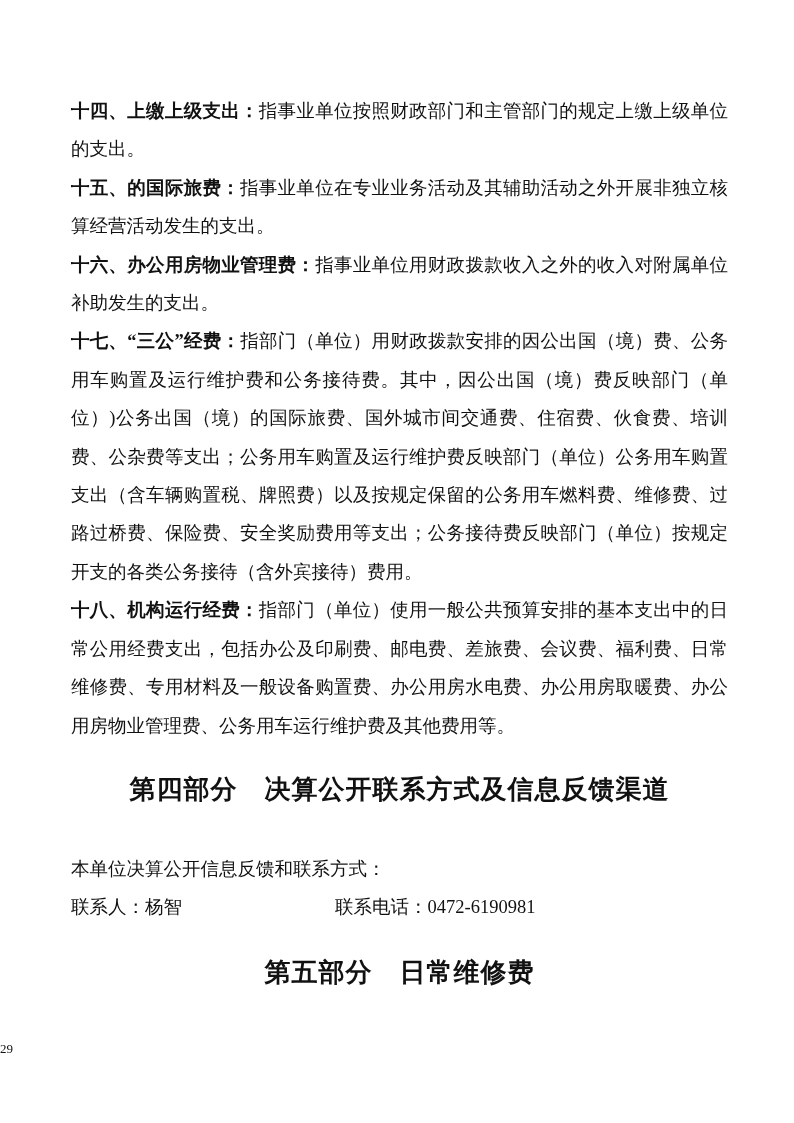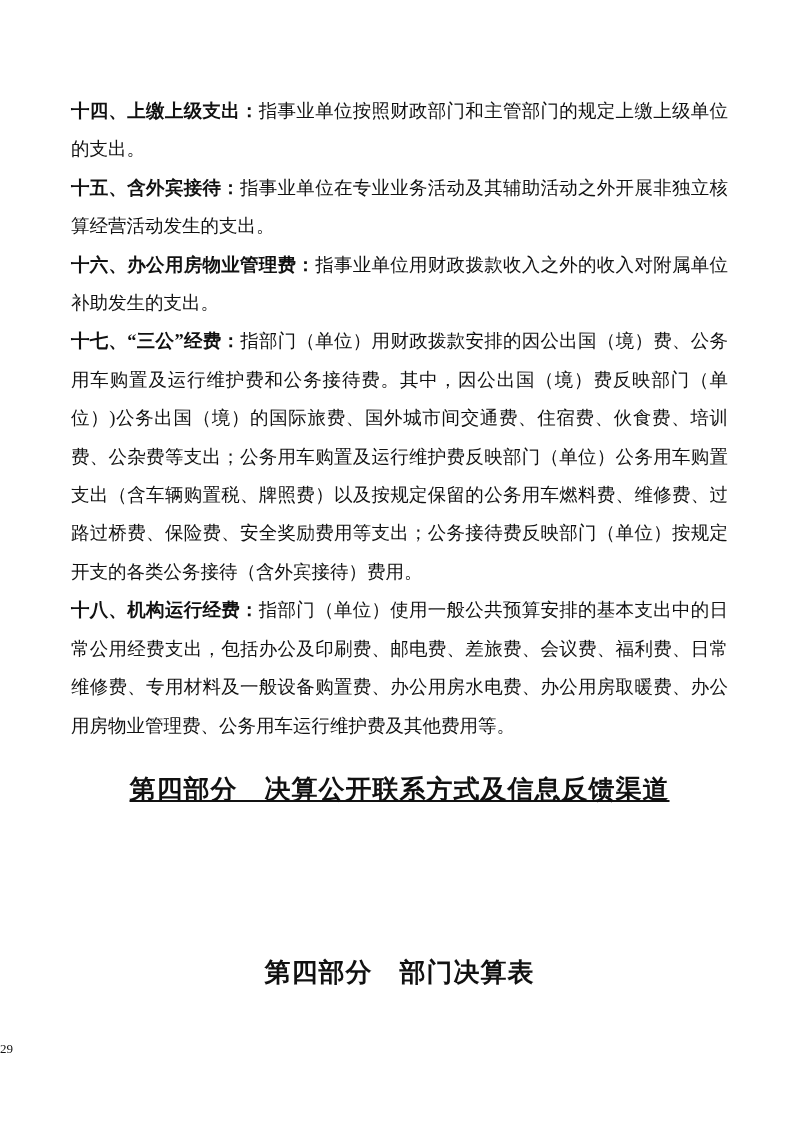--- a/index.html
+++ b/index.html
@@ -38,21 +38,21 @@
     position: absolute;
     left: 71px;
     width: 657px;
     text-align: center;
     font-size: 26px;
     line-height: 40px;
     font-weight: 700;
     letter-spacing: 1px;
     white-space: nowrap;
   }
-  .heading-4 { top: 770px; text-decoration: underline; }
+  .heading-4 { top: 770px; }
   .heading-5 { top: 953px; }
   .contact-block {
     position: absolute;
     left: 71px;
     top: 850px;
     width: 657px;
     font-size: 18.5px;
     line-height: 38.4px;
   }
   .contact-line {
@@ -74,26 +74,33 @@
     line-height: 18px;
   }
 </style>
 </head>
 <body>
 
 <div class="page">
 
   <div class="body-text">
     <p class="para"><span class="term">十四、上缴上级支出：</span><span>指事业单位按照财政部门和主管部门的规定上缴上级单位的支出。</span></p>
-    <p class="para"><span class="term">十五、含外宾接待：</span><span>指事业单位在专业业务活动及其辅助活动之外开展非独立核算经营活动发生的支出。</span></p>
+    <p class="para"><span class="term">十五、的国际旅费：</span><span>指事业单位在专业业务活动及其辅助活动之外开展非独立核算经营活动发生的支出。</span></p>
     <p class="para"><span class="term">十六、办公用房物业管理费：</span><span>指事业单位用财政拨款收入之外的收入对附属单位补助发生的支出。</span></p>
     <p class="para"><span class="term">十七、“三公”经费：</span><span>指部门（单位）用财政拨款安排的因公出国（境）费、公务用车购置及运行维护费和公务接待费。其中，因公出国（境）费反映部门（单位）)公务出国（境）的国际旅费、国外城市间交通费、住宿费、伙食费、培训费、公杂费等支出；公务用车购置及运行维护费反映部门（单位）公务用车购置支出（含车辆购置税、牌照费）以及按规定保留的公务用车燃料费、维修费、过路过桥费、保险费、安全奖励费用等支出；公务接待费反映部门（单位）按规定开支的各类公务接待（含外宾接待）费用。</span></p>
     <p class="para"><span class="term">十八、机构运行经费：</span><span>指部门（单位）使用一般公共预算安排的基本支出中的日常公用经费支出，包括办公及印刷费、邮电费、差旅费、会议费、福利费、日常维修费、专用材料及一般设备购置费、办公用房水电费、办公用房取暖费、办公用房物业管理费、公务用车运行维护费及其他费用等。</span></p>
   </div>
 
   <div class="heading heading-4">第四部分　决算公开联系方式及信息反馈渠道</div>
 
+  <div class="contact-block">
+    <div class="contact-line">本单位决算公开信息反馈和联系方式：</div>
+    <div class="contact-line">
+      <span><span>联系人：</span><span>杨智</span></span>
+      <span class="contact-phone"><span>联系电话：</span><span>0472-6190981</span></span>
+    </div>
+  </div>
 
-  <div class="heading heading-5">第四部分　部门决算表</div>
+  <div class="heading heading-5">第五部分　日常维修费</div>
 
   <div class="page-number">29</div>
 
 </div>
 
 </body></html>

